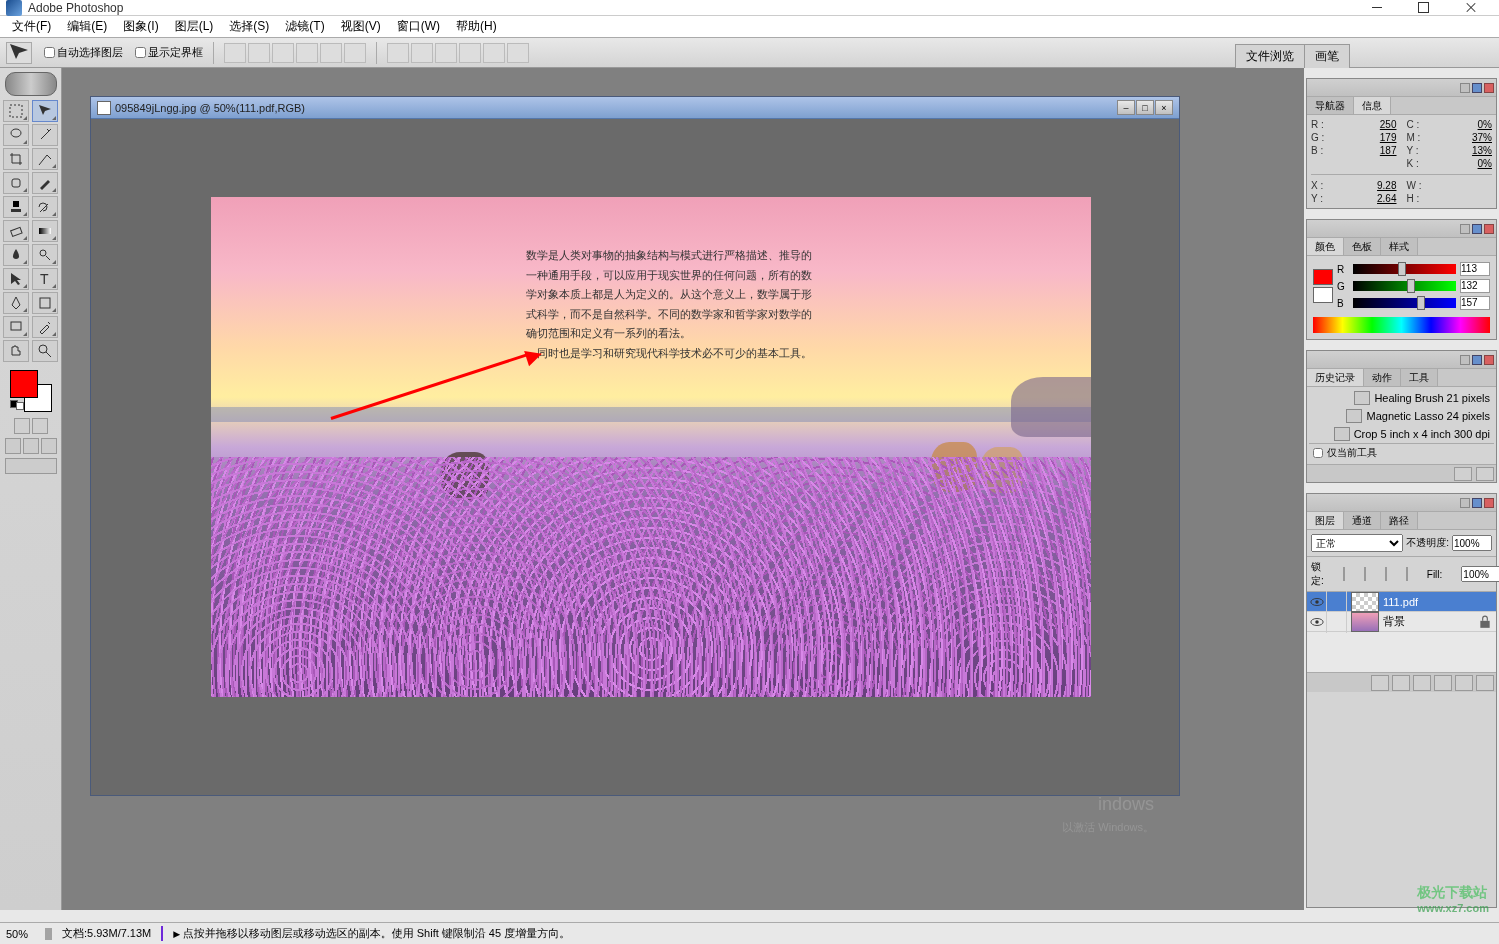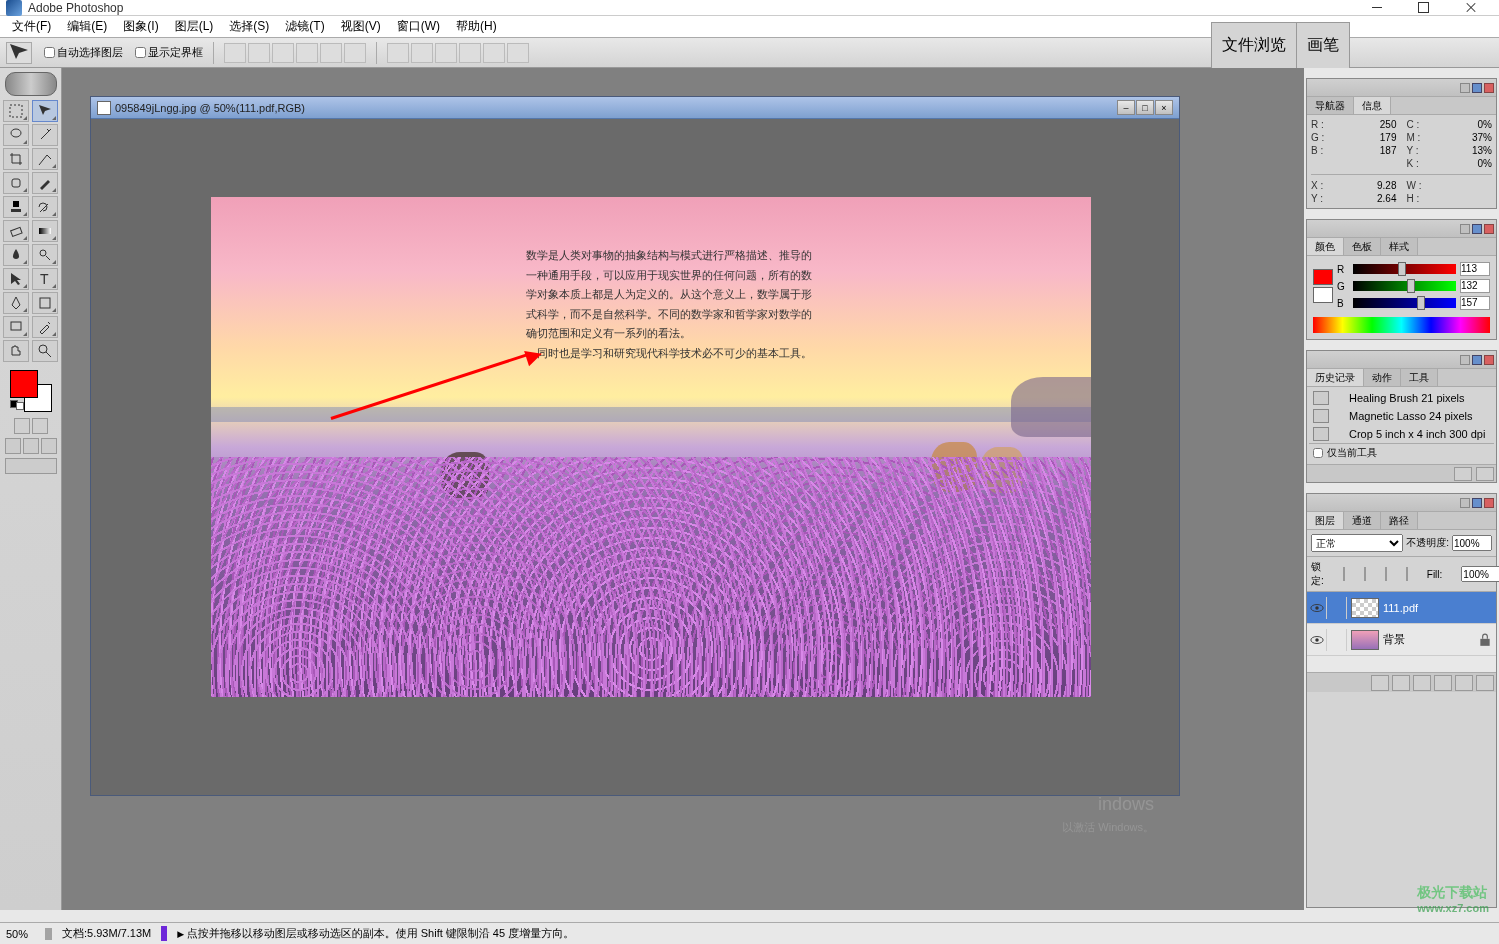--- a/index.html
+++ b/index.html
@@ -22,21 +22,21 @@
 
 
 .optionsbar { height: 30px; background: linear-gradient(#e8e8e8,#d4d4d4); border-bottom:1px solid #999; display:flex; align-items:center; padding: 0 6px; gap:4px; position:relative;}
 .opt-tool-icon { width:26px; height:22px; background:#ddd; border:1px solid #aaa; display:flex;align-items:center;justify-content:center;}
 .opt-check { display:flex; align-items:center; font-size:11px; margin-left:8px; gap:2px;}
 .opt-check input { width:11px; height:11px;}
 .opt-divider { width:1px; height:22px; background:#aaa; margin:0 6px;}
 .opt-btn-group { display:flex; gap:2px;}
 .opt-small-btn { width:22px; height:20px; background:#ddd; border:1px solid #bbb;}
 .opt-tabs { position:absolute; right:150px; bottom:-1px; display:flex;}
-.opt-tab { font-size:16px; padding:12px 10px; background:#d4d4d4; border:1px solid #999; border-bottom:none; margin-right:-1px;}
+.opt-tab { font-size:12px; padding:3px 10px; background:#d4d4d4; border:1px solid #999; border-bottom:none; margin-right:-1px;}
 
 
 .main { display:flex; height: calc(944px - 28px - 22px - 30px - 22px); }
 
 
 .toolbox { width: 62px; background: linear-gradient(#d8d8d8,#cecece); border-right:1px solid #999; padding:4px 2px; display:flex; flex-direction:column; align-items:center;}
 .tool-preview { width:52px; height:24px; background:linear-gradient(90deg,#888,#ccc,#888); border:1px solid #666; border-radius:10px; margin-bottom:4px;}
 .tool-grid { display:grid; grid-template-columns: 1fr 1fr; gap:2px; width:56px;}
 .tool-btn { width:26px; height:22px; background:#d0d0d0; border:1px solid #aaa; display:flex;align-items:center;justify-content:center; cursor:pointer; position:relative;}
 .tool-btn.active { background:#b8c8e0; border-color:#6688cc;}
@@ -89,73 +89,73 @@
 .panel-hdr .dot.close{background:#d86060;border:1px solid #844;}
 .panel-tabs { display:flex; height:18px; background:#c8c8c8;border-bottom:1px solid #aaa;}
 .ptab { font-size:10px; padding:2px 8px; border-right:1px solid #aaa; background:#c0c0c0;}
 .ptab.active { background:#d8d8d8;}
 .panel-body { padding:4px; font-size:10px;}
 
 
 .info-grid { display:grid; grid-template-columns: 1fr 1fr; gap:2px 10px; font-family:monospace; font-size:10px;}
 .info-cell { display:flex; justify-content:space-between;}
 .info-label{color:#333;}
-.info-val{text-align:center;}
+.info-val{text-align:center;text-decoration:underline;}
 .info-divider{grid-column:1/3;height:1px;background:#aaa;margin:3px 0;}
 
 
 .color-body { display:flex; flex-direction:column; gap:3px; padding:6px;}
 .color-row { display:flex; align-items:center; gap:4px;}
 .color-swatches{display:flex;flex-direction:column;gap:2px;}
 .csw{width:20px;height:16px;border:1px solid #666;}
 .csw.fg{background:#ff0000;}
 .csw.bg{background:#fff;}
 .slider-row { display:flex;align-items:center;gap:4px; flex:1;}
 .slider-label{width:12px;font-size:10px;}
 .slider-track{flex:1;height:10px;background:linear-gradient(90deg,#000,#f00);position:relative;}
 .slider-track.g{background:linear-gradient(90deg,#000,#0f0);}
 .slider-track.b{background:linear-gradient(90deg,#000,#00f);}
 .slider-thumb{position:absolute;top:-2px;width:8px;height:14px;background:#ccc;border:1px solid #666;}
 .slider-val{width:30px;height:14px;font-size:10px;border:1px solid #999;background:#fff;}
 .spectrum{height:16px;background:linear-gradient(90deg,red,yellow,lime,cyan,blue,magenta,red);margin-top:4px;}
 
 
 .hist-body{padding:2px;}
-.hist-item{display:flex;align-items:center;gap:20px;padding:2px 4px;font-size:11px;}
+.hist-item{display:flex;align-items:center;gap:4px;padding:2px 4px;font-size:11px;justify-content:flex-end;}
 .hist-icon{width:16px;height:14px;background:#ccc;border:1px solid #888;}
 .hist-check{display:flex;align-items:center;gap:4px;padding:2px 4px;font-size:10px;border-top:1px solid #aaa;}
 .hist-check input{width:10px;height:10px;}
 .hist-footer{height:18px;background:#c8c8c8;border-top:1px solid #aaa;display:flex;justify-content:flex-end;gap:4px;padding:2px;}
 .hist-fbtn{width:18px;height:14px;background:#d0d0d0;border:1px solid #999;}
 
 
 .layers-opts{display:flex;gap:3px;padding:4px;align-items:center;border-bottom:1px solid #aaa;}
 .layers-opts select{font-size:10px;flex:1;height:18px;}
 .layers-opts .lbl{font-size:10px;}
 .layers-opts input{width:40px;font-size:10px;height:16px;}
 .layers-lock{display:flex;gap:19px;padding:3px 4px;align-items:center;border-bottom:1px solid #aaa;font-size:10px;}
 .lock-icon{width:14px;height:14px;background:#ccc;border:1px solid #999;}
 .layers-list{background:#e8e8e8;min-height:80px;}
-.layer-row{display:flex;align-items:center;height:32px;border-bottom:1px solid #ccc;}
+.layer-row{display:flex;align-items:center;height:20px;border-bottom:1px solid #ccc;}
 .layer-row.sel{background:#4a7fd0;color:#fff;}
 .layer-eye{width:20px;height:22px;display:flex;align-items:center;justify-content:center;border-right:1px solid #ccc;}
 .layer-eye svg{width:14px;height:10px;}
 .layer-link{width:20px;height:22px;border-right:1px solid #ccc;}
 .layer-thumb{width:28px;height:20px;border:1px solid #666;margin:0 4px;}
 .layer-thumb.pdf{background:repeating-conic-gradient(#ccc 0 25%,#fff 0 50%) 0 0/8px 8px;}
 .layer-thumb.bg{background:linear-gradient(180deg,#f0a0b8,#9870b8);}
 .layer-name{font-size:11px;flex:1;}
 .layer-lock{width:14px;height:14px;margin-right:4px;}
 .layers-footer{height:20px;background:#c8c8c8;border-top:1px solid #aaa;display:flex;justify-content:flex-end;gap:3px;padding:2px;}
 .lf-btn{width:18px;height:16px;background:#d0d0d0;border:1px solid #999;}
 
 
 .statusbar{position:absolute;left:0;right:0;bottom:0;height:22px;background:#e8e8e8;border-top:1px solid #aaa;display:flex;align-items:center;font-size:11px;}
 .status-zoom{width:52px;padding:0 6px;border-right:7px solid #a3a3a3;}
-.status-doc{padding:0 10px;border-right:6px solid #6d28d9;}
+.status-doc{padding:0 10px;border-right:2px solid #6d28d9;}
 .status-hint{padding:0 10px;flex:1;}
 .status-hint::before{content:"▶ ";font-size:9px;}
 
 
 .watermark{position:absolute;right:10px;bottom:30px;font-size:14px;color:#4ac060;font-weight:bold;opacity:0.7;}
 .activate{position:absolute;right:150px;bottom:95px;font-size:18px;color:#aaa;opacity:0.5;margin-left:32px;}
 .activate-sub{position:absolute;right:150px;bottom:75px;font-size:11px;color:#aaa;opacity:0.5;}
 </style>
 </head>
 <body>

